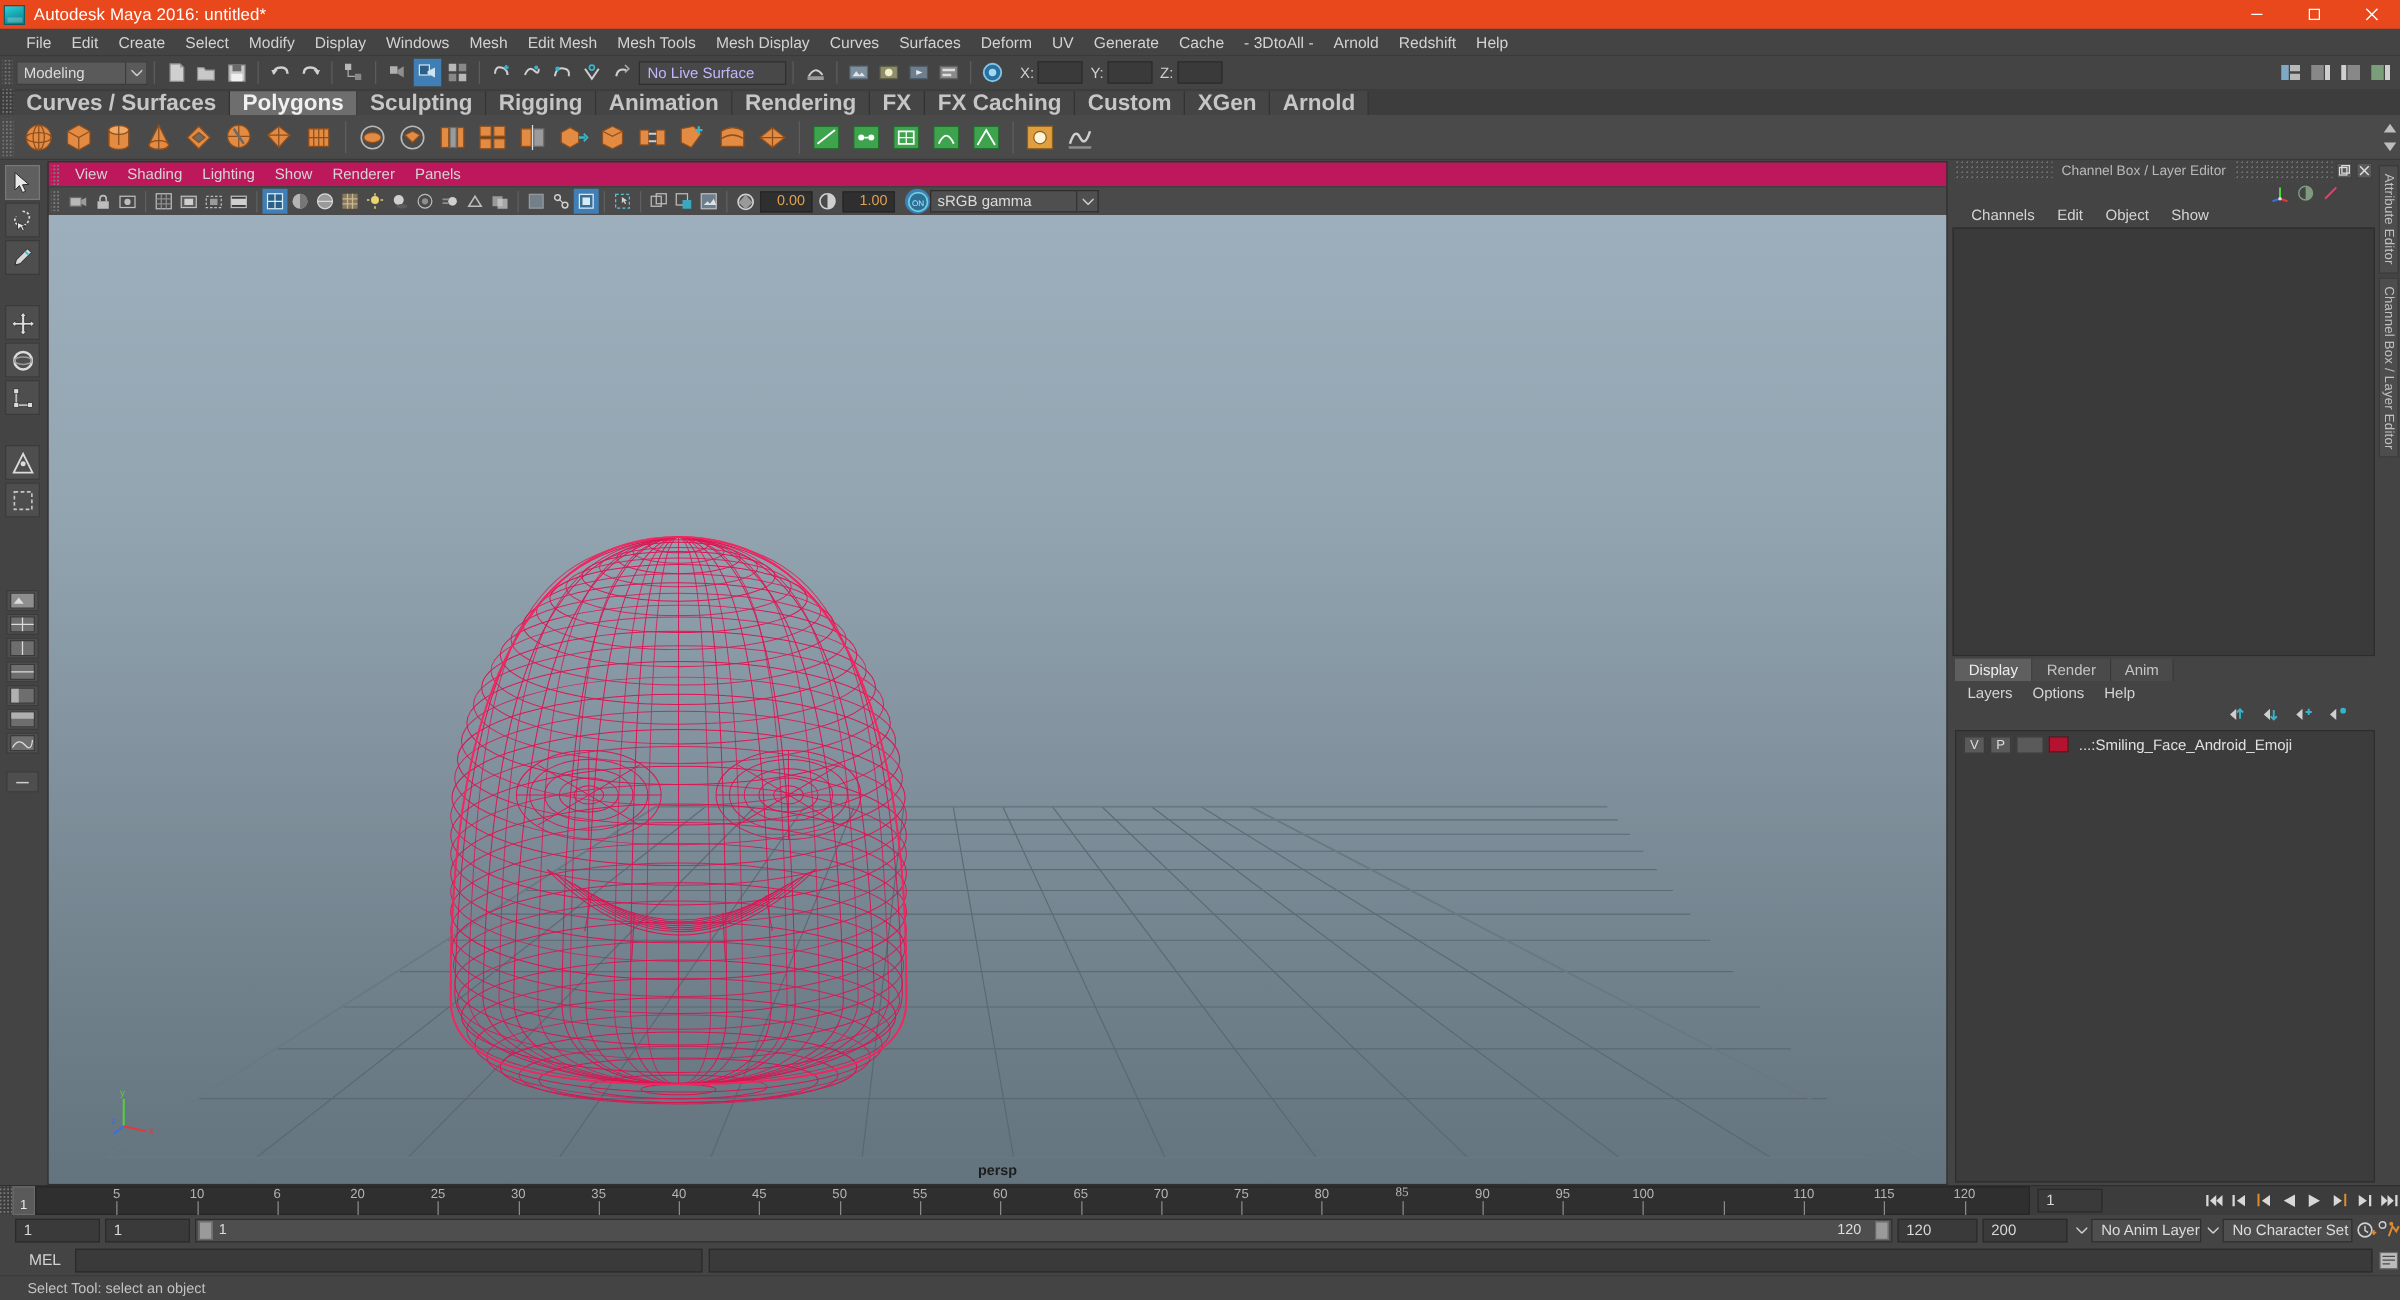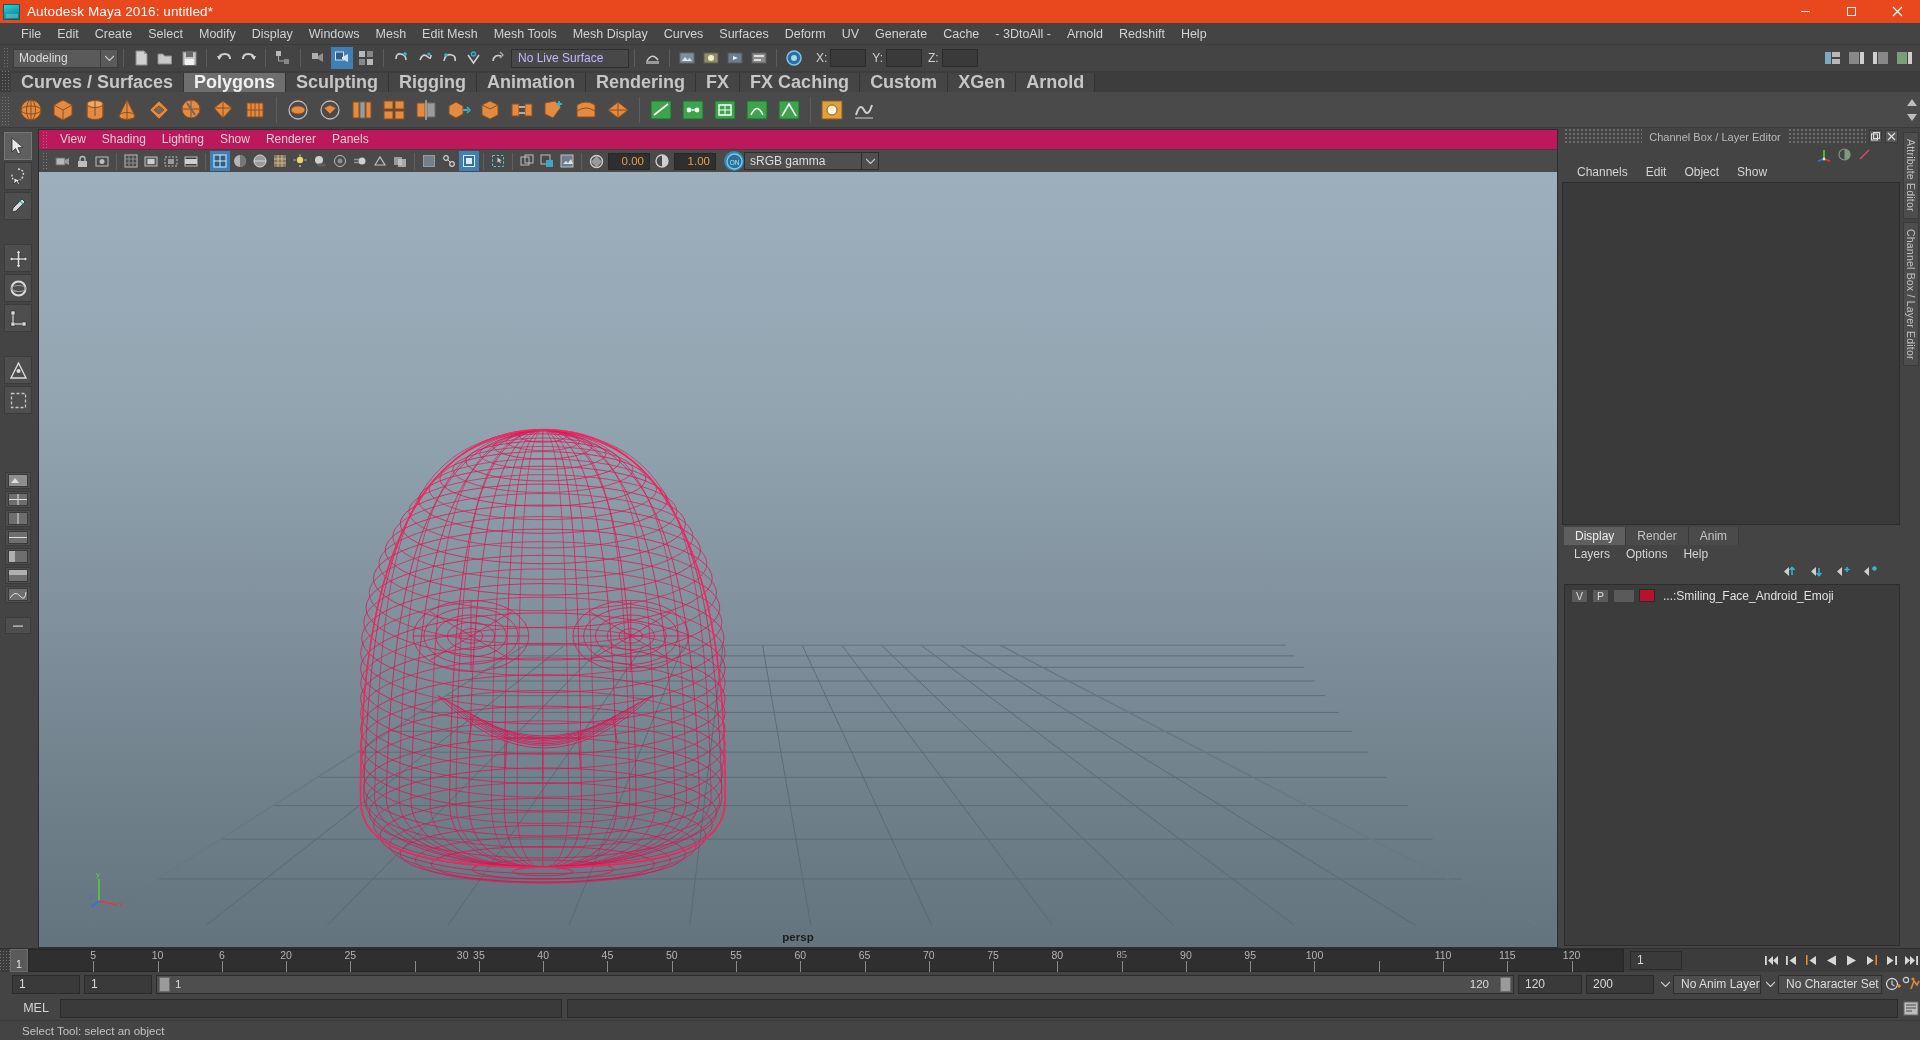--- a/index.html
+++ b/index.html
@@ -1338,21 +1338,21 @@
         <div class="tl-ticklbl" style="left: 4.03226%;">5</div>
         <div class="tl-tick" style="left: 8.06452%;"></div>
         <div class="tl-ticklbl" style="left: 8.06452%;">10</div>
         <div class="tl-tick" style="left: 12.0968%;"></div>
         <div class="tl-ticklbl" style="left: 12.0968%;">6</div>
         <div class="tl-tick" style="left: 16.129%;"></div>
         <div class="tl-ticklbl" style="left: 16.129%;">20</div>
         <div class="tl-tick" style="left: 20.1613%;"></div>
         <div class="tl-ticklbl" style="left: 20.1613%;">25</div>
         <div class="tl-tick" style="left: 24.1935%;"></div>
-        <div class="tl-ticklbl" style="left: 24.1935%; margin-left: 48px;">30</div>
+        <div class="tl-ticklbl" style="left: 24.1935%;">30</div>
         <div class="tl-tick" style="left: 28.2258%;"></div>
         <div class="tl-ticklbl" style="left: 28.2258%;">35</div>
         <div class="tl-tick" style="left: 32.2581%;"></div>
         <div class="tl-ticklbl" style="left: 32.2581%;">40</div>
         <div class="tl-tick" style="left: 36.2903%;"></div>
         <div class="tl-ticklbl" style="left: 36.2903%;">45</div>
         <div class="tl-tick" style="left: 40.3226%;"></div>
         <div class="tl-ticklbl" style="left: 40.3226%;">50</div>
         <div class="tl-tick" style="left: 44.3548%;"></div>
         <div class="tl-ticklbl" style="left: 44.3548%;">55</div>

